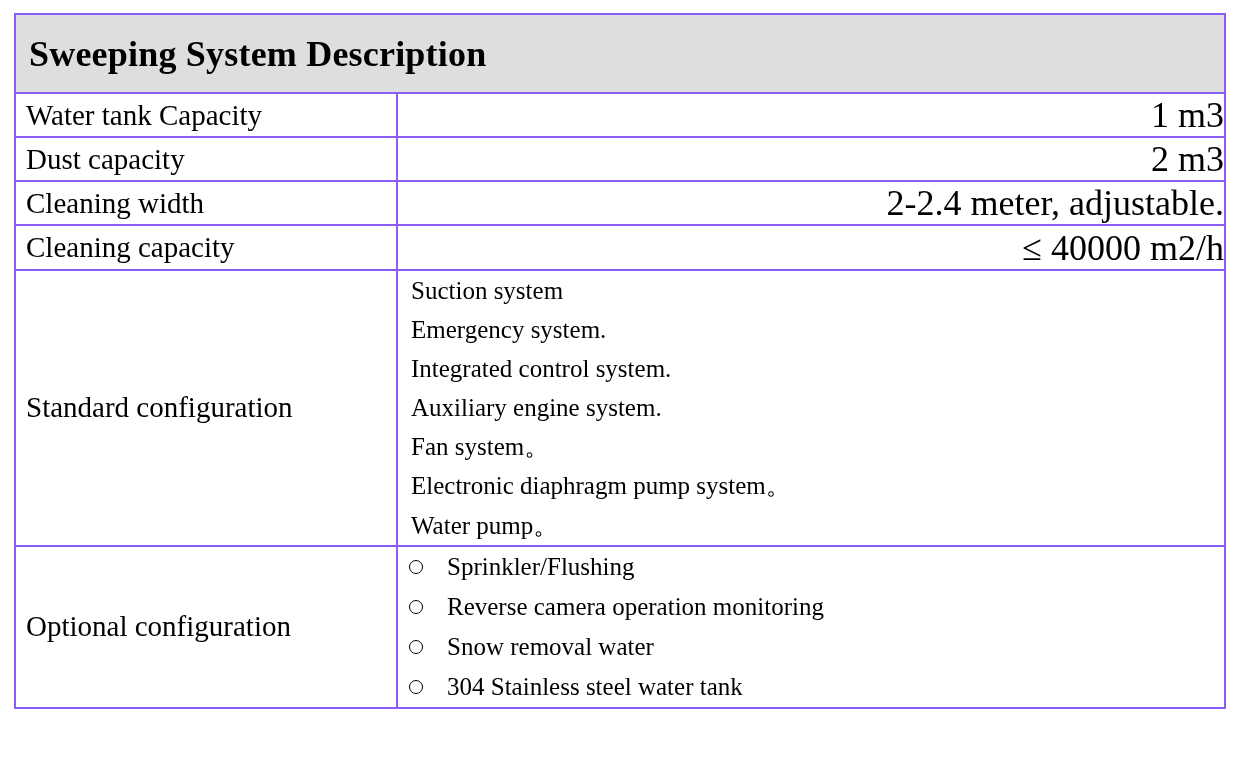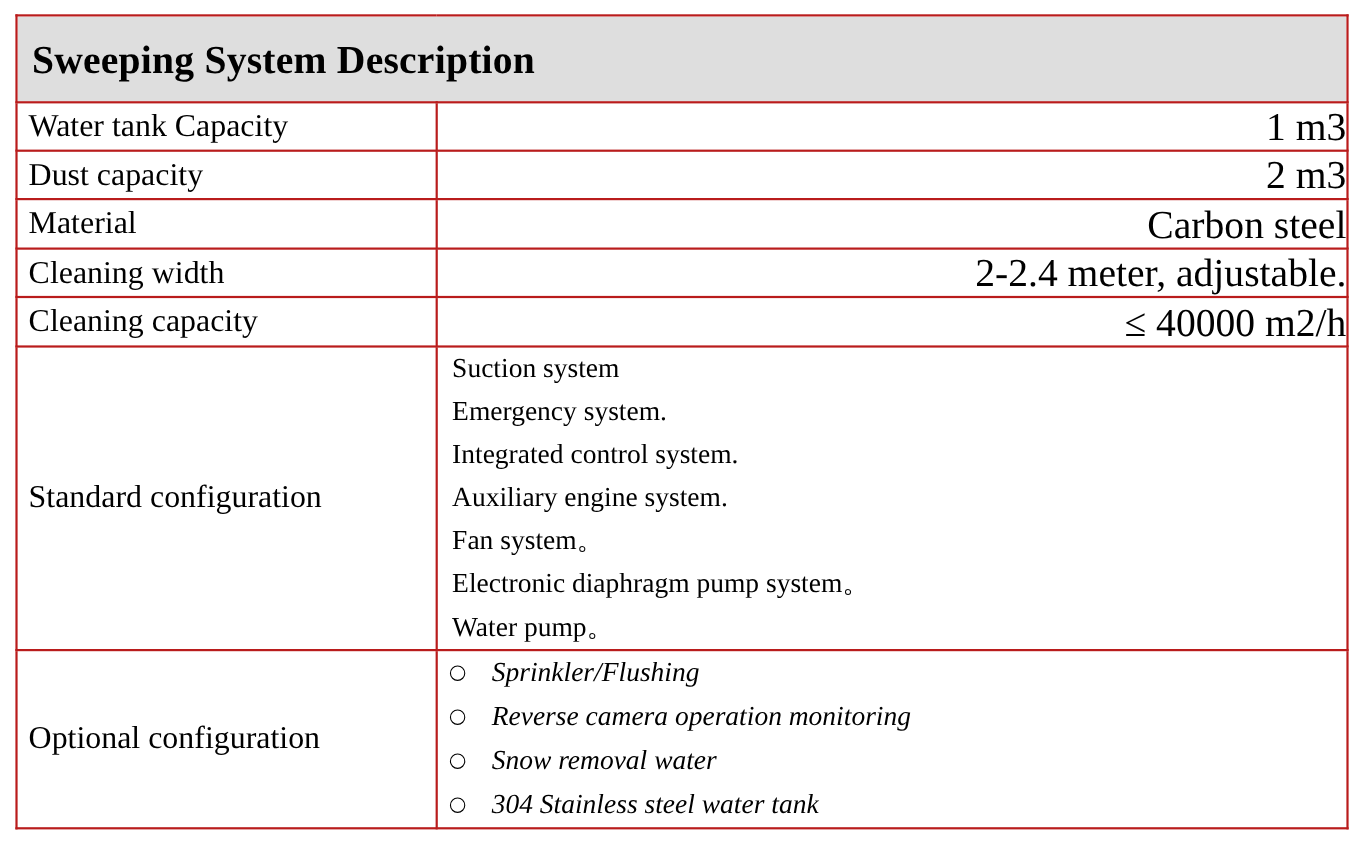--- a/index.html
+++ b/index.html
@@ -19,21 +19,21 @@
   }
   .spec-table {
     position: absolute;
     left: 14px;
     top: 13px;
     width: 1210px;
     border-collapse: collapse;
     table-layout: fixed;
   }
   .spec-table td {
-    border: 2px solid #b91c1c;
+    border: 2px solid #8b5cf6;
     vertical-align: middle;
     overflow: hidden;
     padding: 0;
     margin-top: 42px;
   }
   col.c1 { width: 382px; }
   col.c2 { width: 828px; }
 
   tr.r-header  { height: 79px; }
   tr.r-1 { height: 44px; }
@@ -67,21 +67,20 @@
     height: 39.1px;
     line-height: 39.1px;
     padding-left: 13px;
     white-space: nowrap;
   }
   .opt-item {
     display: flex;
     align-items: center;
     height: 40px;
     white-space: nowrap;
-    font-style: italic;
   }
   .bullet {
     flex: 0 0 auto;
     width: 12px;
     height: 12px;
     border: 1.5px solid #000000;
     border-radius: 50%;
     margin-left: 11px;
     margin-right: 24px;
     background: transparent;
@@ -105,24 +104,20 @@
     <tr class="r-1">
       <td class="label-cell">Water tank Capacity</td>
       <td class="value-cell">1 m3</td>
     </tr>
 
     <tr class="r-2">
       <td class="label-cell">Dust capacity</td>
       <td class="value-cell">2 m3</td>
     </tr>
 
-    <tr class="r-3">
-      <td class="label-cell">Material</td>
-      <td class="value-cell">Carbon steel</td>
-    </tr>
 
     <tr class="r-4">
       <td class="label-cell">Cleaning width</td>
       <td class="value-cell">2-2.4 meter, adjustable.</td>
     </tr>
 
     <tr class="r-5">
       <td class="label-cell">Cleaning capacity</td>
       <td class="value-cell">≤ 40000 m2/h</td>
     </tr>

